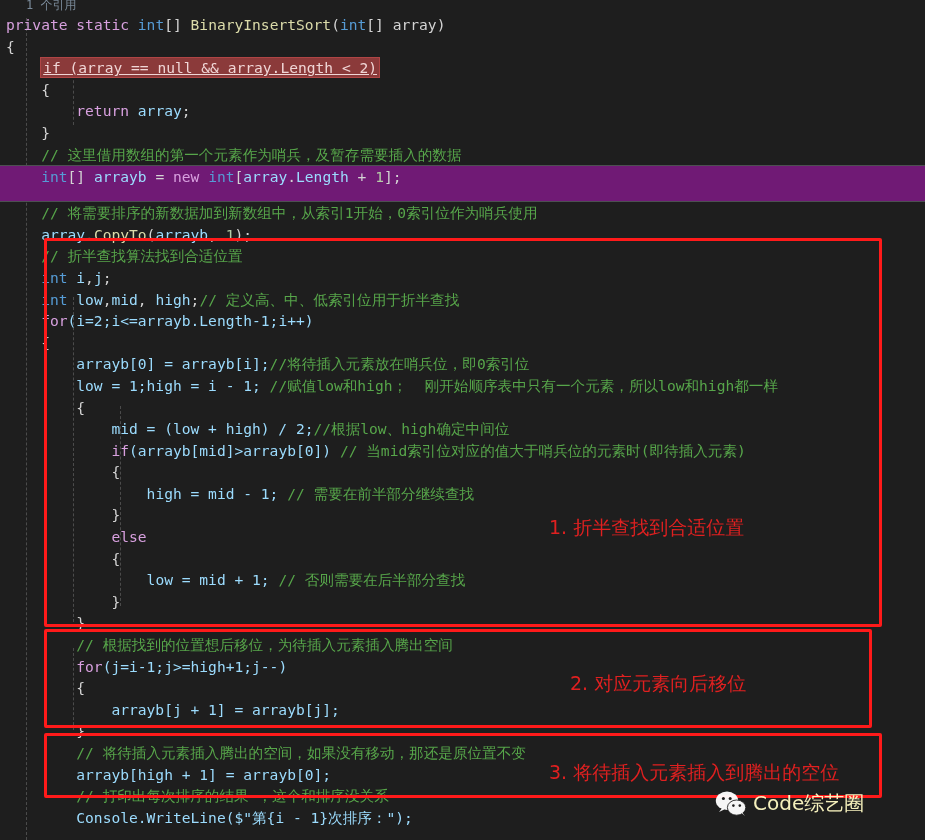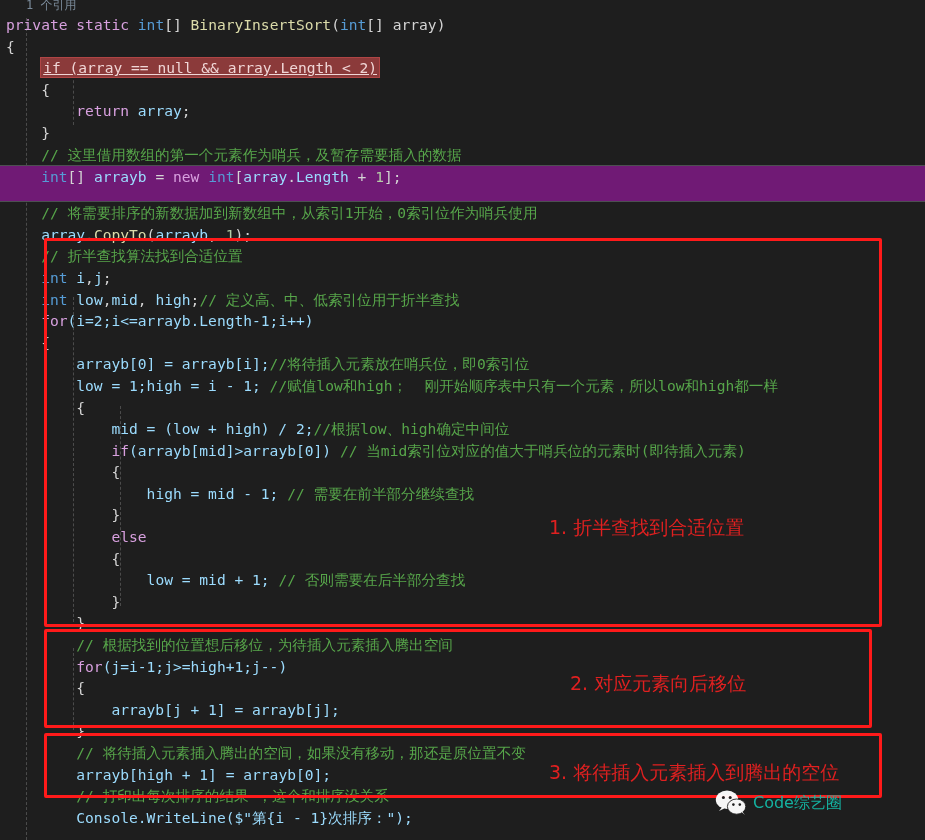--- a/index.html
+++ b/index.html
@@ -102,23 +102,23 @@
     font-size: 19px;
     white-space: nowrap;
   }
 
   
   .watermark {
     position: absolute;
     display: flex;
     align-items: center;
     gap: 6px;
-    color: #14b8a6;
+    color: #fef9c3;
     font-family: "DejaVu Sans", "Liberation Sans", sans-serif;
-    font-size: 16px;
+    font-size: 20px;
     opacity: .96;
   }
   .wm-logo { width: 32px; height: 26px; display: block; }
 </style>
 </head>
 <body>
 
 <div id="editor">
 
   <div class="guide" style="left:26px; top:18px; height:822px;"></div>

